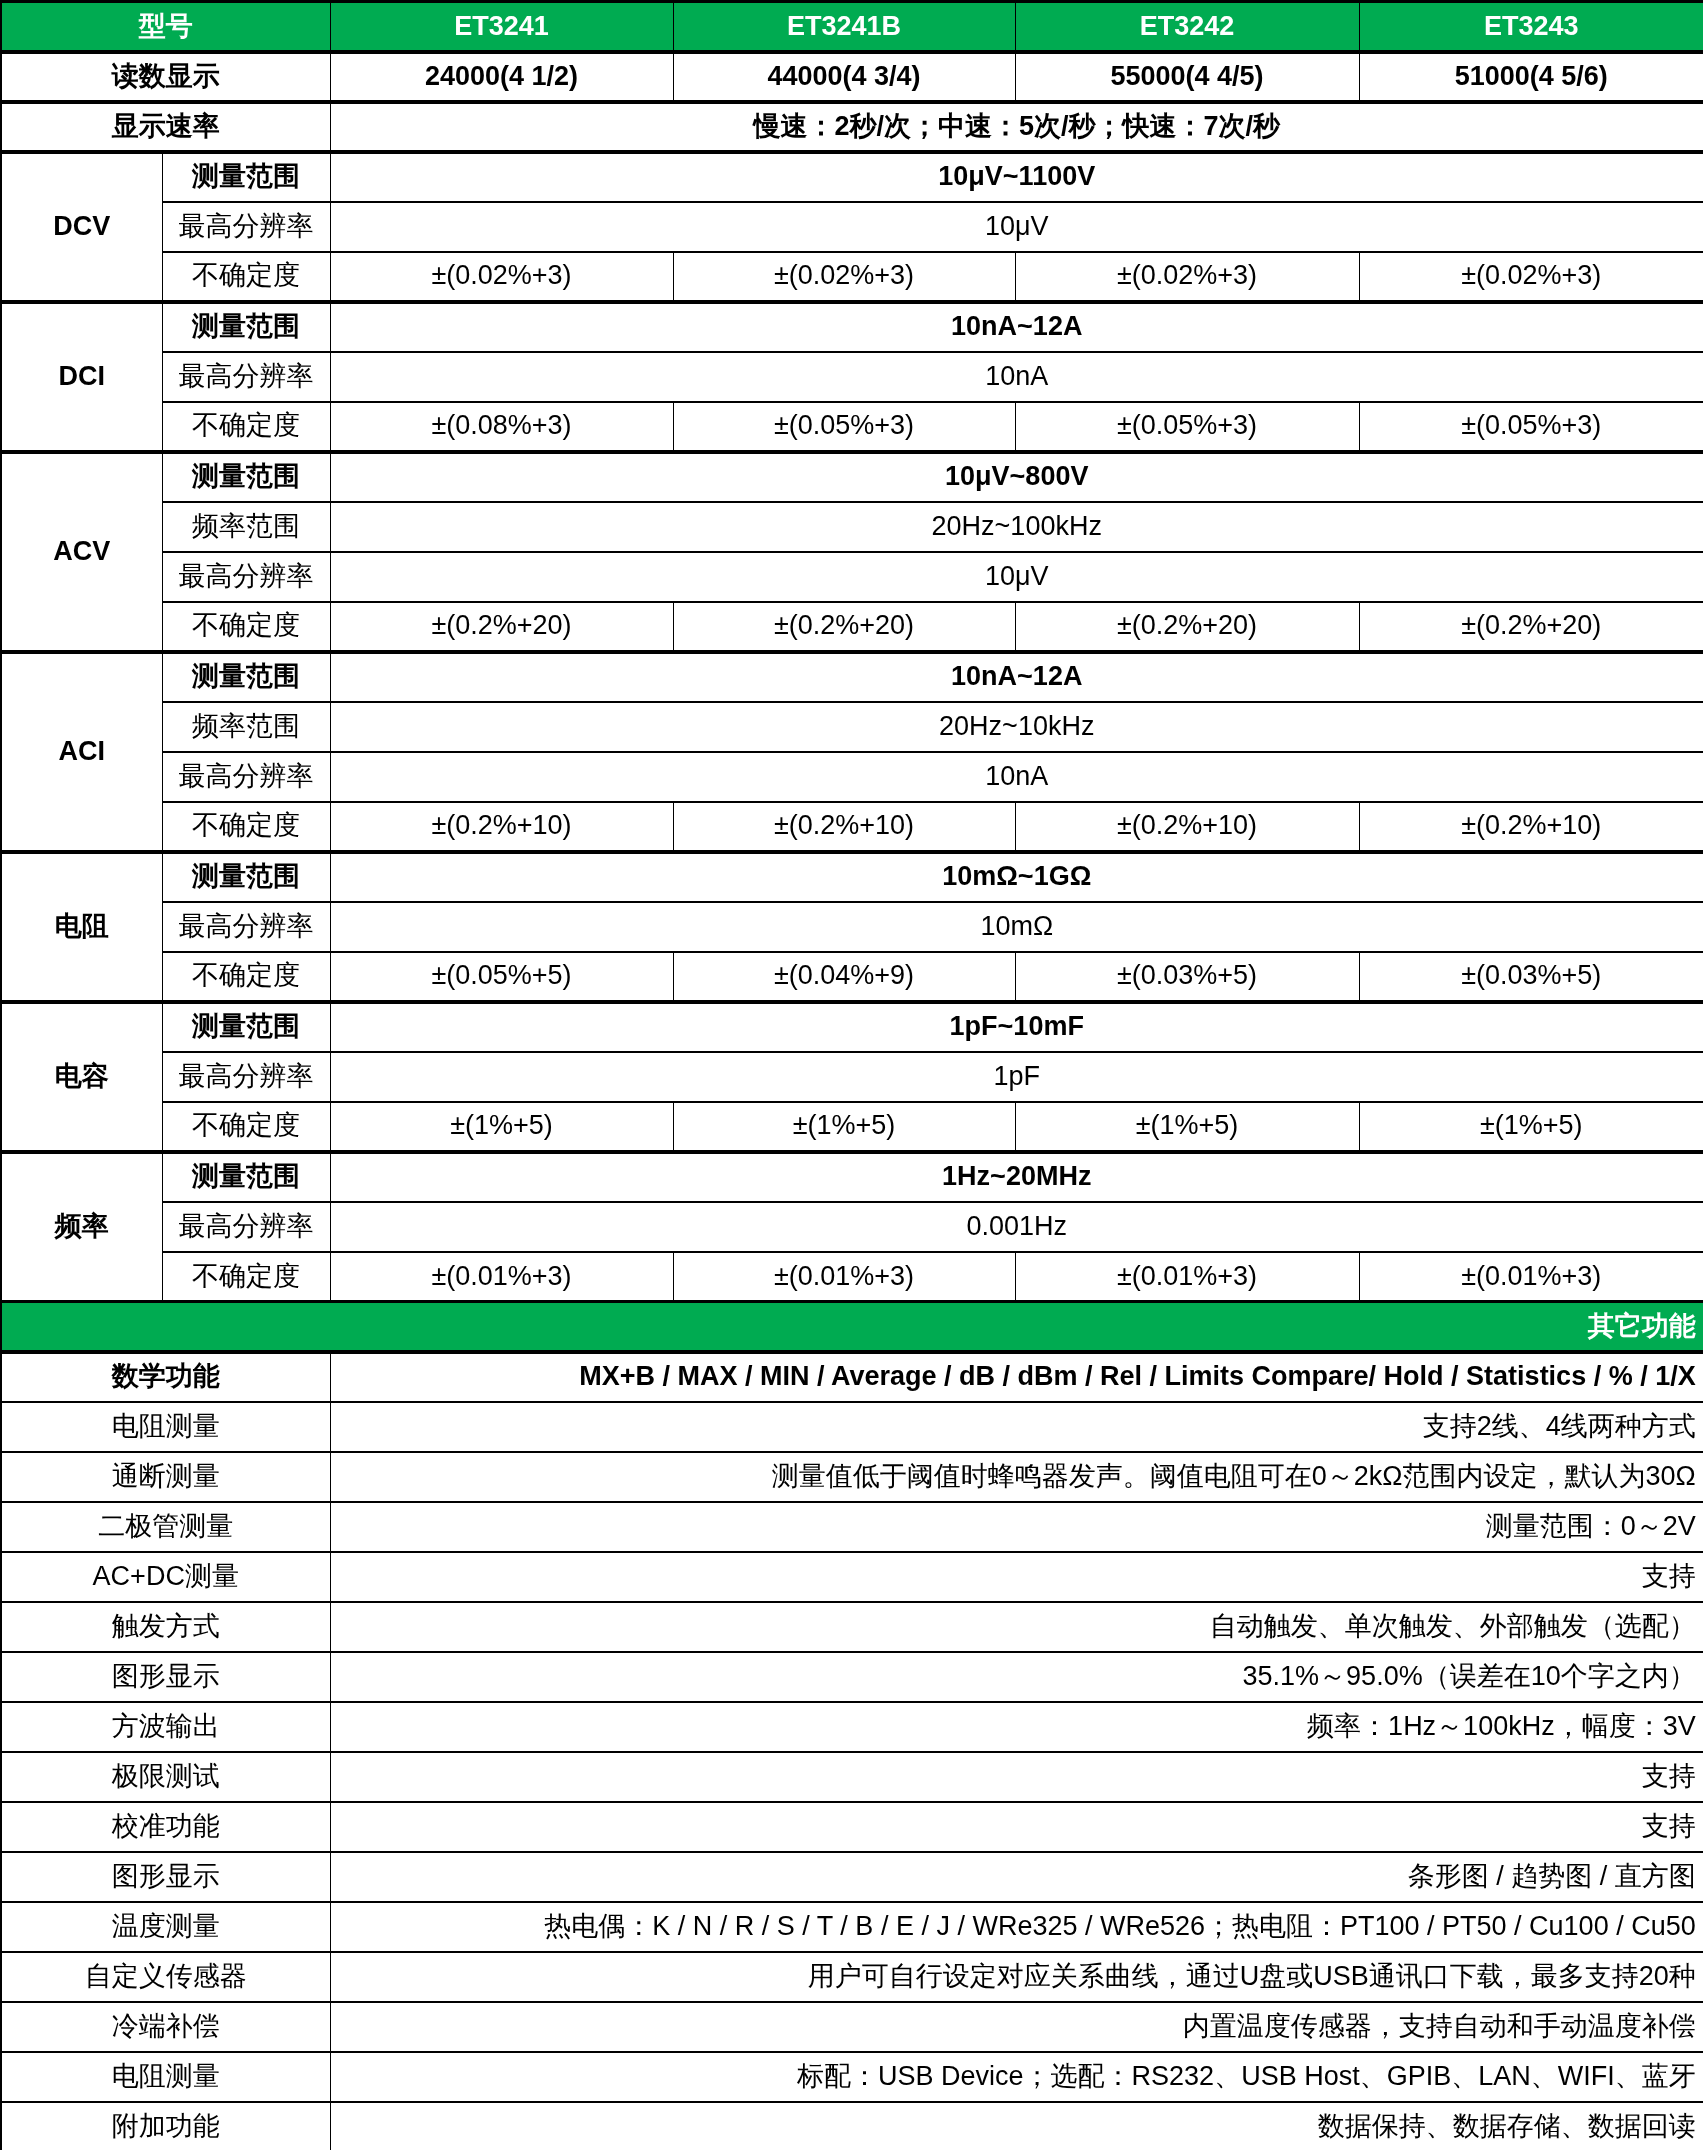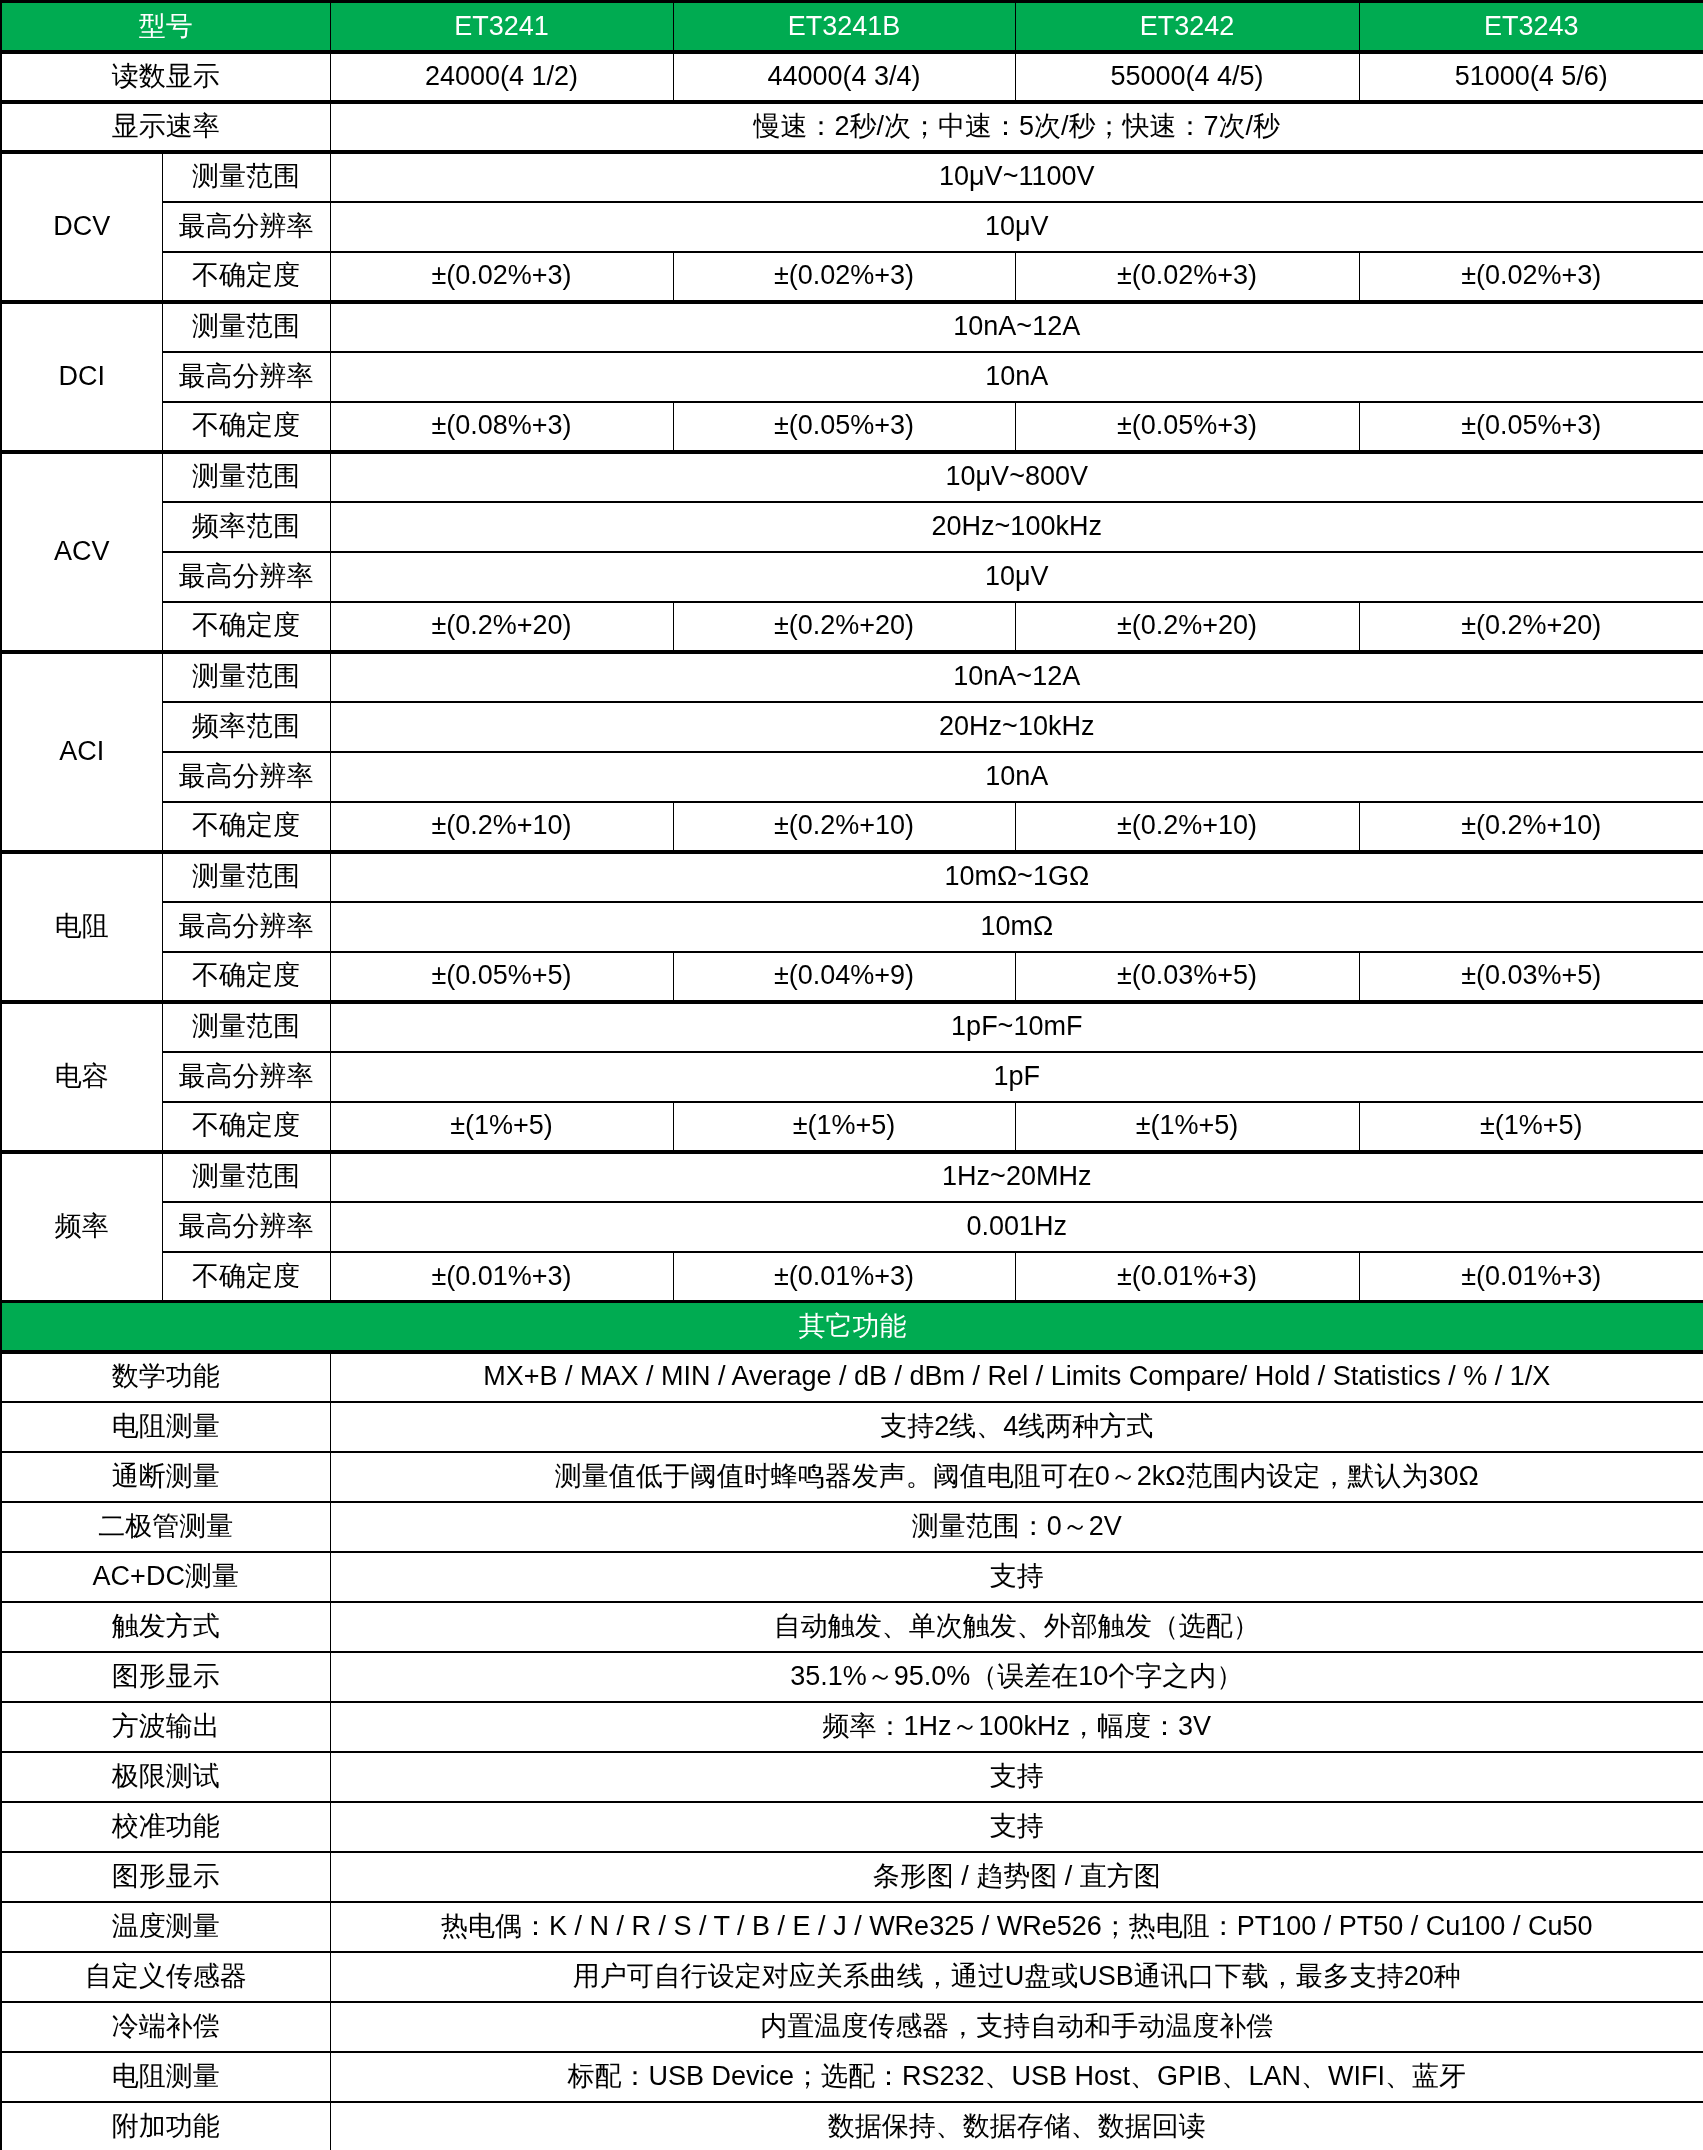--- a/index.html
+++ b/index.html
@@ -15,22 +15,22 @@
     border: 2.9px solid #000;
   }
   tr { height: 50px; }
   td {
     border: 1.5px solid #000;
     border-top-width: 2.9px; border-bottom-width: 2.9px;
     text-align: center; vertical-align: middle;
     font-size: 27px; line-height: 1.15;
     padding: 0 4.4px; overflow: hidden; white-space: nowrap;
   }
-  td.left { text-align: center; padding: 0 7.3px; }
-  tr.sec > td { border-top-width: 4.4px; }
+  td.left { text-align: right; padding: 0 7.3px; }
+  tr.sec > td { border-top-width: 4.4px; font-weight: bold; }
   tr.green > td {
     background: var(--green, #00ab51); color: #fff;
     border-top-width: 3.6px; border-bottom-width: 3.6px;
   }
 </style>
 </head>
 <body>
 
 <table>
   <colgroup>

